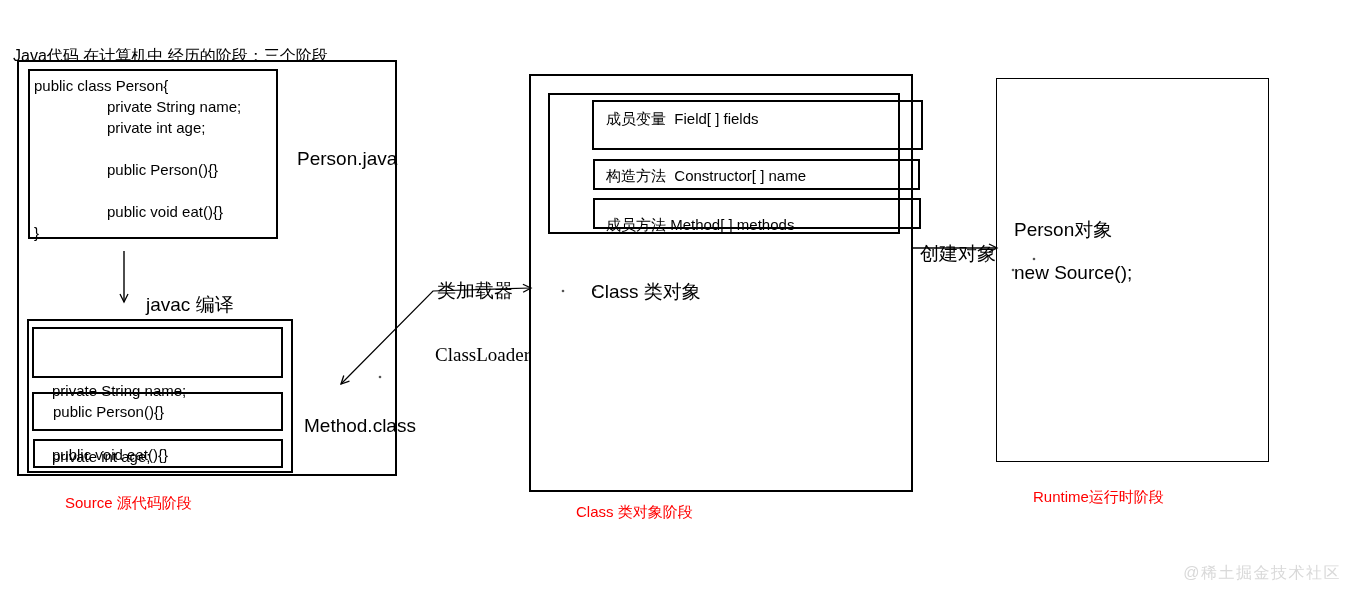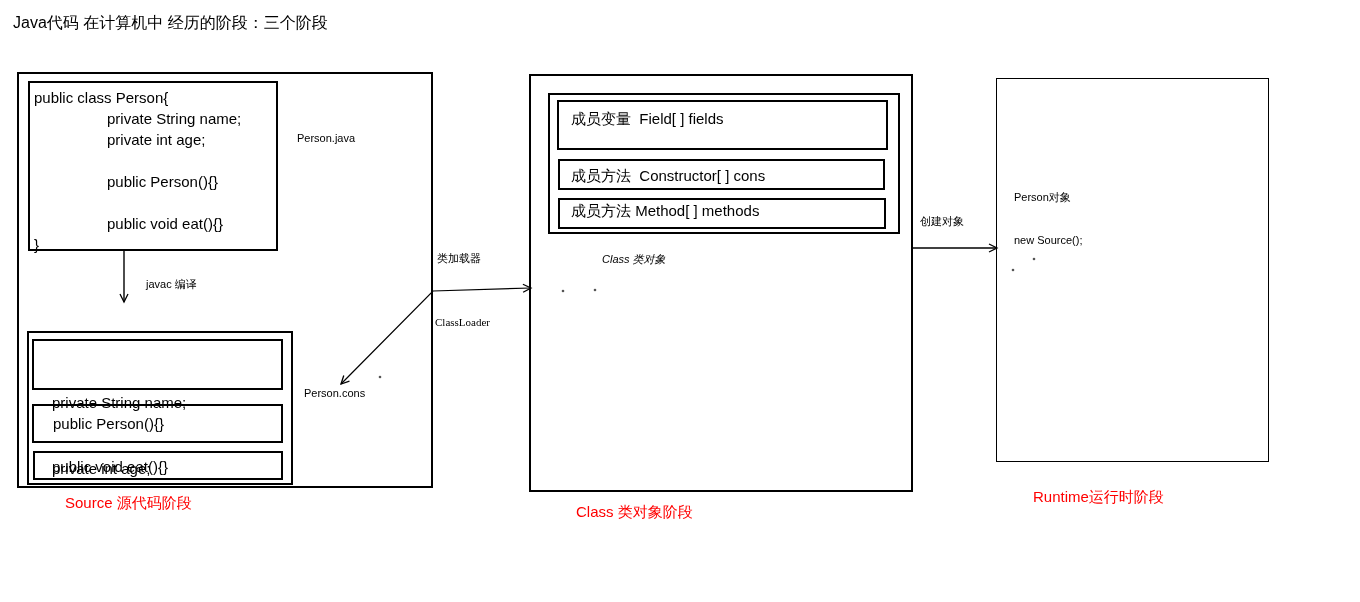--- a/index.html
+++ b/index.html
@@ -4,51 +4,51 @@
 <style>
   html,body{margin:0;padding:0;background:#ffffff;}
   .canvas{
     position:relative;
     width:1360px;height:602px;
     background:#ffffff;
     font-family:"Liberation Sans","DejaVu Sans",sans-serif;
     color:#000;
     overflow:hidden;
   }
-  .abs{position:absolute;}
-  .txt{white-space:pre;font-size:11px;line-height:18px;}
+  .abs{position:absolute;margin-top:33px;}
+  .txt{white-space:pre;font-size:19px;line-height:18px;}
   .title{left:13px;top:14px;font-size:16px;}
   
   .stage-box{position:absolute;border:2px solid #000;box-sizing:border-box;background:#fff;}
-  #box-source{left:17px;top:72px;width:416px;height:416px;}
+  #box-source{left:17px;top:60px;width:380px;height:416px;}
   #box-class{left:529px;top:74px;width:384px;height:418px;}
   #box-runtime{left:996px;top:78px;width:273px;height:384px;border-width:1px;}
   
   .code-box{position:absolute;left:9px;top:7px;width:250px;height:170px;
     border:2px solid #000;box-sizing:border-box;padding:6px 0 0 4px;}
   .code-line{height:21px;font-size:15px;white-space:pre;}
   .code-line.indent{padding-left:73px;}
   .person-java-label{left:278px;top:55px;}
   .javac-label{left:127px;top:201px;}
   
   .classfile-box{position:absolute;left:8px;top:257px;width:266px;height:154px;
     border:2px solid #000;box-sizing:border-box;}
   .cf-section{position:absolute;border:2px solid #000;box-sizing:border-box;white-space:pre;font-size:15px;}
   .cf-fields{left:3px;top:6px;width:251px;height:51px;padding:7px 0 0 18px;line-height:22px;}
   .cf-cons{left:3px;top:71px;width:251px;height:39px;padding:9px 0 0 19px;}
   .cf-method{left:4px;top:118px;width:250px;height:29px;padding:5px 0 0 17px;}
   
   .members-box{position:absolute;left:17px;top:17px;width:352px;height:141px;
     border:2px solid #000;box-sizing:border-box;}
   .member-box{position:absolute;border:2px solid #000;box-sizing:border-box;
-    font-size:15px;white-space:pre;}
+    font-size:15px;white-space:pre;margin-left:35px;}
   .mb-fields{left:7px;top:5px;width:331px;height:50px;padding:8px 0 0 12px;}
   .mb-cons{left:8px;top:64px;width:327px;height:31px;padding:6px 0 0 11px;}
-  .mb-methods{left:8px;top:103px;width:328px;height:31px;padding:2px 0 0 11px;}
-  .class-object-label{left:71px;top:174px;font-style:italic;}
+  .mb-methods{left:8px;top:103px;width:328px;height:31px;padding:16px 0 0 11px;}
+  .class-object-label{left:60px;top:174px;}
   
   .runtime-object-label{left:17px;top:109px;}
   .runtime-code-label{left:17px;top:152px;}
   
   .person-class-label{left:304px;top:384px;}
   .loader-cn-label{left:437px;top:249px;}
   .loader-en-label{left:435px;top:313px;font-family:Liberation Serif, serif;}
   .create-label{left:920px;top:212px;}
   .stage-label{position:absolute;color:#ff0000;font-size:15px;white-space:pre;}
   .sl-source{left:65px;top:494px;text-align:right;}
@@ -80,30 +80,30 @@
     <div class="abs txt javac-label">javac 编译</div>
     <div class="classfile-box">
       <div class="cf-section cf-fields">
         <div>private String name;</div>
         <div>private int age;</div>
       </div>
       <div class="cf-section cf-cons">public Person(){}</div>
       <div class="cf-section cf-method">public void eat(){}</div>
     </div>
   </div>
-  <div class="abs txt person-class-label">Person.cons</div>
+  <div class="abs txt person-class-label">Method.class</div>
   <div class="stage-label sl-source">Source 源代码阶段</div>
 
   <div class="abs txt loader-cn-label">类加载器</div>
   <div class="abs txt loader-en-label">ClassLoader</div>
 
   <div class="stage-box" id="box-class">
     <div class="members-box">
       <div class="member-box mb-fields">成员变量  Field[ ] fields</div>
-      <div class="member-box mb-cons">成员方法  Constructor[ ] cons</div>
+      <div class="member-box mb-cons">构造方法  Constructor[ ] name</div>
       <div class="member-box mb-methods">成员方法 Method[ ] methods</div>
     </div>
     <div class="abs txt class-object-label">Class 类对象</div>
   </div>
   <div class="stage-label sl-class">Class 类对象阶段</div>
 
   <div class="abs txt create-label">创建对象</div>
 
   <div class="stage-box" id="box-runtime">
     <div class="abs txt runtime-object-label">Person对象</div>
@@ -127,13 +127,14 @@
 
     <line x1="913" y1="248" x2="997" y2="248" stroke="#000" stroke-width="1.4" marker-end="url(#ah-end)"></line>
 
     <circle cx="563" cy="291" r="1.3" fill="#555"></circle>
     <circle cx="595" cy="290" r="1.3" fill="#555"></circle>
     <circle cx="380" cy="377" r="1.3" fill="#555"></circle>
     <circle cx="1034" cy="259" r="1.3" fill="#555"></circle>
     <circle cx="1013" cy="270" r="1.3" fill="#555"></circle>
   </svg>
 
+  <div class="watermark">@稀土掘金技术社区</div>
 </div>
 
 </body></html>

